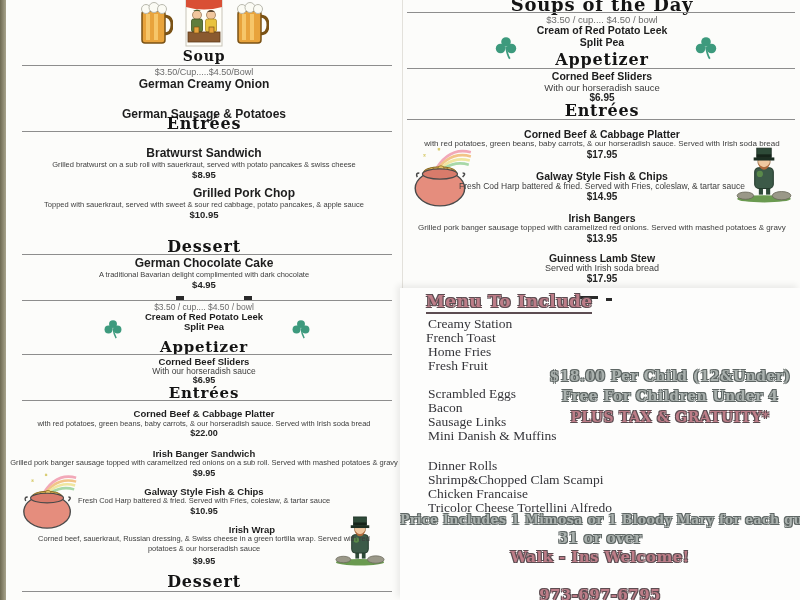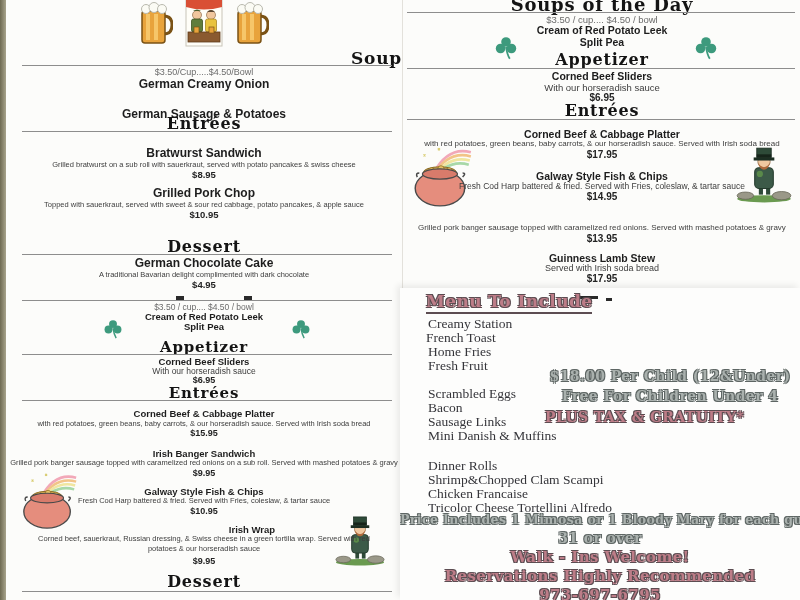--- a/index.html
+++ b/index.html
@@ -67,32 +67,32 @@
         <rect x="3" y="9" width="23" height="32" rx="3" fill="#e8a33c" stroke="#7a5215" stroke-width="1.5"></rect>
         <rect x="7" y="12" width="4" height="26" fill="#f6c66a"></rect>
         <rect x="15" y="12" width="4" height="26" fill="#f6c66a"></rect>
         <circle cx="7" cy="7" r="4.5" fill="#fbfbf4" stroke="#b9b9ae"></circle>
         <circle cx="15" cy="5.5" r="5" fill="#fbfbf4" stroke="#b9b9ae"></circle>
         <circle cx="23" cy="7" r="4.5" fill="#fbfbf4" stroke="#b9b9ae"></circle>
       </svg>
     </span>
   </div>
 
-  <div class="abs ctr head" style="top:48px;font-size:17px;text-align:right;">Soup</div>
+  <div class="abs ctr head" style="top:48px;font-size:14px;">Soup</div>
   <div class="hrule" style="top:65px;left:16px;width:370px;"></div>
   <div class="abs ctr gray" style="top:67px;font-size:9px;">$3.50/Cup.....$4.50/Bowl</div>
   <div class="abs ctr iname" style="top:77px;font-size:12px;">German Creamy Onion</div>
   <div class="abs ctr iname" style="top:91px;font-size:12px;margin-top:16px;">German Sausage &amp; Potatoes</div>
 
   <div class="abs ctr head" style="top:114px;font-size:16px;">Entrées</div>
   <div class="hrule" style="top:131px;left:16px;width:370px;"></div>
   <div class="abs ctr iname" style="top:146px;font-size:12px;">Bratwurst Sandwich</div>
   <div class="abs ctr idesc" style="top:160px;font-size:7.5px;">Grilled bratwurst on a sub roll with sauerkraut, served with potato pancakes &amp; swiss cheese</div>
   <div class="abs ctr iprice" style="top:169px;font-size:9.5px;">$8.95</div>
-  <div class="abs ctr iname" style="top:186px;font-size:12px;">Grilled Pork Chop</div>
+  <div class="abs ctr iname" style="top:186px;font-size:12px;padding-left:40px;">Grilled Pork Chop</div>
   <div class="abs ctr idesc" style="top:200px;font-size:7.5px;">Topped with sauerkraut, served with sweet &amp; sour red cabbage, potato pancakes, &amp; apple sauce</div>
   <div class="abs ctr iprice" style="top:209px;font-size:9.5px;">$10.95</div>
 
   <div class="abs ctr head" style="top:237px;font-size:16px;">Dessert</div>
   <div class="hrule" style="top:254px;left:16px;width:370px;"></div>
   <div class="abs ctr iname" style="top:256px;font-size:12px;">German Chocolate Cake</div>
   <div class="abs ctr idesc" style="top:270px;font-size:7.5px;">A traditional Bavarian delight complimented with dark chocolate</div>
   <div class="abs ctr iprice" style="top:279px;font-size:9.5px;">$4.95</div>
 
   <div class="hrule" style="top:300px;left:16px;width:370px;"></div>
@@ -126,21 +126,21 @@
   <div class="hrule" style="top:354px;left:16px;width:370px;"></div>
   <div class="abs ctr iname" style="top:356px;font-size:9.5px;">Corned Beef Sliders</div>
   <div class="abs ctr idesc" style="top:366px;font-size:8.5px;">With our horseradish sauce</div>
   <div class="abs ctr iprice" style="top:375px;font-size:9px;">$6.95</div>
 
   <div class="abs ctr head" style="top:384px;font-size:15px;">Entrées</div>
   <div class="hrule" style="top:400px;left:16px;width:370px;"></div>
 
   <div class="abs ctr iname" style="top:408px;font-size:9.5px;">Corned Beef &amp; Cabbage Platter</div>
   <div class="abs ctr idesc" style="top:419px;font-size:7.5px;">with red potatoes, green beans, baby carrots, &amp; our horseradish sauce.  Served with Irish soda bread</div>
-  <div class="abs ctr iprice" style="top:428px;font-size:9px;">$15.95</div>
+  <div class="abs ctr iprice" style="top:428px;font-size:9px;">$22.00</div>
 
   <div class="abs ctr iname" style="top:448px;font-size:9.5px;">Irish Banger Sandwich</div>
   <div class="abs ctr idesc" style="top:458px;font-size:7.5px;">Grilled pork banger sausage topped with caramelized red onions on a sub roll.  Served with mashed potatoes &amp; gravy</div>
   <div class="abs ctr iprice" style="top:468px;font-size:9px;">$9.95</div>
 
   <span class="abs" style="left:12px;top:468px;">
     <svg width="62" height="64" viewBox="0 0 64 66">
       <g fill="none" stroke-width="2.6">
         <path d="M24 30 Q38 4 60 10" stroke="#f2a8b8"></path>
         <path d="M23 33 Q38 8 60 14" stroke="#f2c488"></path>
@@ -262,20 +262,21 @@
       <rect x="21" y="20" width="18" height="20" rx="4" fill="#3c5a48" stroke="#243a2c" stroke-width="1"></rect>
       <circle cx="30" cy="14" r="6" fill="#f0c8a0" stroke="#9a7a5a" stroke-width=".8"></circle>
       <path d="M24 15 q6 9 12 0 q-2 7 -6 7 q-4 0 -6 -7" fill="#b06a3c"></path>
       <rect x="20" y="10" width="20" height="3" fill="#1c2e22"></rect>
       <rect x="23" y="1" width="14" height="9" fill="#2e4a38" stroke="#1c2e22" stroke-width=".8"></rect>
       <rect x="23" y="7" width="14" height="3" fill="#16241a"></rect>
       <circle cx="26" cy="26" r="3" fill="#5a8a4a"></circle>
     </svg>
   </span>
 
+  <div class="abs ctr iname" style="top:212px;font-size:10.5px;">Irish Bangers</div>
   <div class="abs ctr idesc" style="top:223px;font-size:8px;">Grilled pork banger sausage topped with caramelized red onions.  Served with mashed potatoes &amp; gravy</div>
   <div class="abs ctr iprice" style="top:233px;font-size:10px;">$13.95</div>
 
   <div class="abs ctr iname" style="top:252px;font-size:10.5px;">Guinness Lamb Stew</div>
   <div class="abs ctr idesc" style="top:263px;font-size:9px;">Served with Irish soda bread</div>
   <div class="abs ctr iprice" style="top:273px;font-size:10px;">$17.95</div>
 </div>
 
 <div id="flyer" class="page">
 
@@ -289,25 +290,24 @@
   <div class="abs fly" style="left:28px;top:56px;font-size:13.5px;">Home Fries</div>
   <div class="abs fly" style="left:28px;top:70px;font-size:13.5px;">Fresh Fruit</div>
 
   <div class="abs fly" style="left:28px;top:98px;font-size:13.5px;">Scrambled Eggs</div>
   <div class="abs fly" style="left:28px;top:112px;font-size:13.5px;">Bacon</div>
   <div class="abs fly" style="left:28px;top:126px;font-size:13.5px;">Sausage Links</div>
   <div class="abs fly" style="left:28px;top:140px;font-size:13.5px;">Mini Danish &amp; Muffins</div>
 
   <div class="abs fx fx-gray" style="left:145px;top:80px;width:250px;text-align:center;font-size:14px;white-space:nowrap;">$18.00 Per Child (12&amp;Under)</div>
   <div class="abs fx fx-gray" style="left:145px;top:100px;width:250px;text-align:center;font-size:14px;white-space:nowrap;">Free For Children Under 4</div>
-  <div class="abs fx fx-pink" style="left:145px;top:121px;width:250px;font-size:14px;white-space:nowrap;">PLUS TAX &amp; GRATUITY*</div>
+  <div class="abs fx fx-pink" style="left:145px;top:121px;width:250px;text-align:center;font-size:14px;white-space:nowrap;">PLUS TAX &amp; GRATUITY*</div>
 
   <div class="abs fly" style="left:28px;top:170px;font-size:13.5px;">Dinner Rolls</div>
   <div class="abs fly" style="left:28px;top:184px;font-size:13.5px;">Shrimp&amp;Chopped Clam Scampi</div>
   <div class="abs fly" style="left:28px;top:198px;font-size:13.5px;">Chicken Francaise</div>
   <div class="abs fly" style="left:28px;top:212px;font-size:13.5px;">Tricolor Cheese Tortellini Alfredo</div>
 
   <div class="abs ctr fx fx-gray" style="top:224px;font-size:12.5px;">Price Includes 1 Mimosa or 1 Bloody Mary for each guest</div>
   <div class="abs ctr fx fx-gray" style="top:242px;font-size:14px;">31 or over</div>
   <div class="abs ctr fx fx-pink" style="top:260px;font-size:15px;">Walk - Ins Welcome!</div>
-  <div class="abs ctr fx fx-pink" style="top:279px;font-size:15px;">Reservations Highly Recommended</div>
   <div class="abs ctr fx fx-pink" style="top:298px;font-size:15px;">973-697-6795</div>
 </div>
 
 </body></html>

